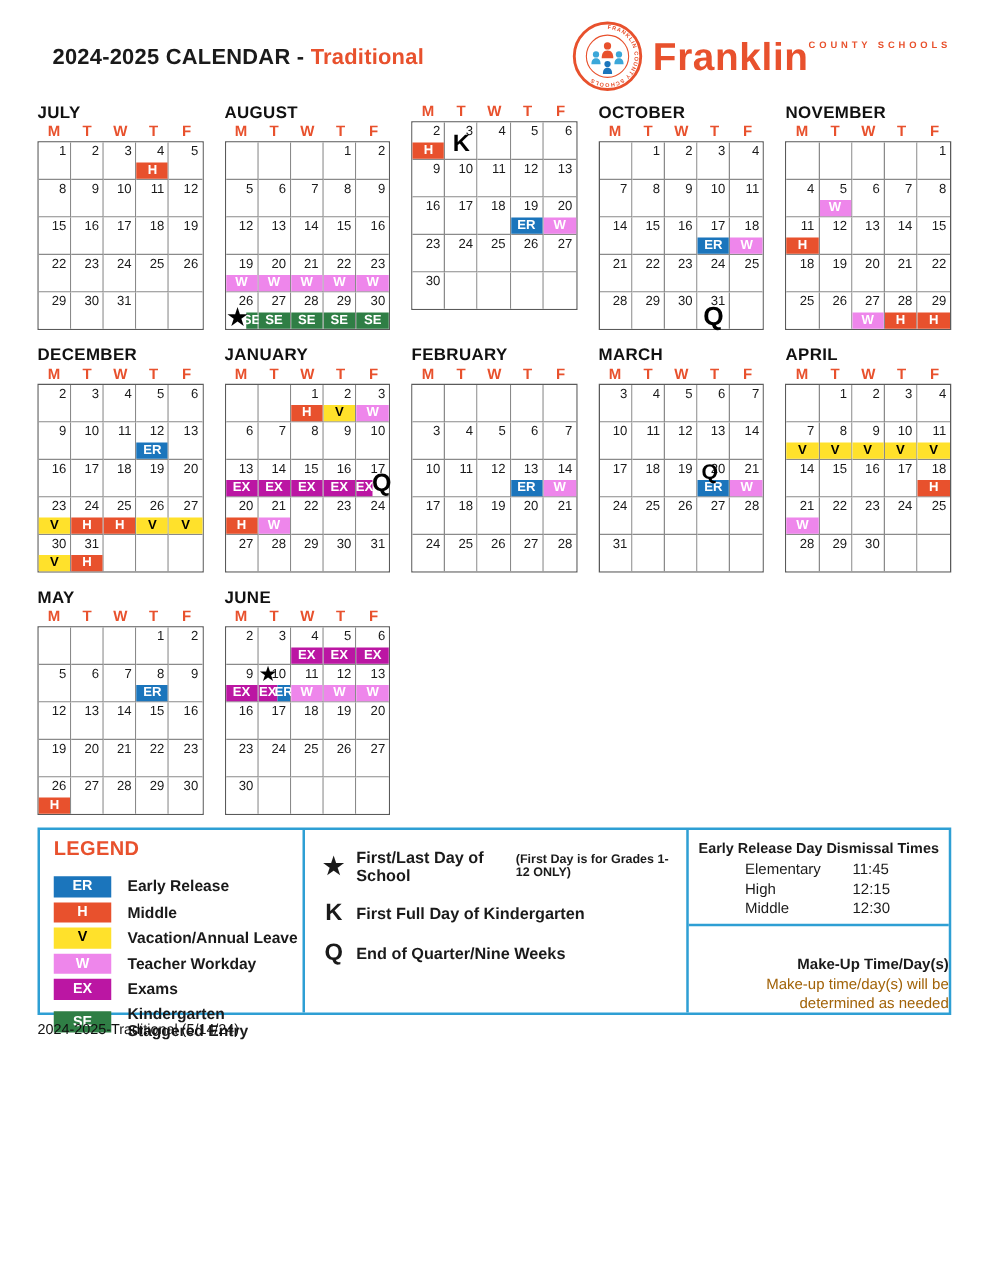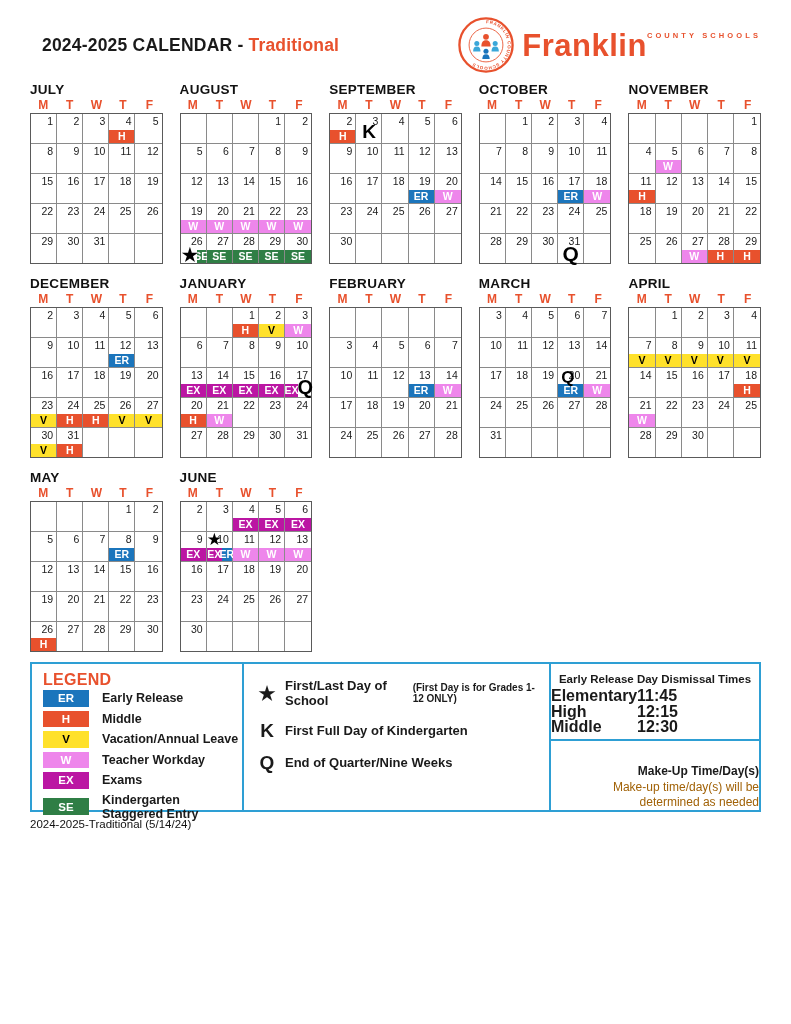--- a/index.html
+++ b/index.html
@@ -42,39 +42,39 @@
   .star-top-left{position:absolute;left:0px;top:-1px;font-size:17px;line-height:1;z-index:2;}
   .mark{color:#000;font-weight:bold;z-index:3;}
   .mark-mid-left{position:absolute;left:6px;top:8px;font-size:19px;line-height:1;}
   .mark-bottom-center{position:absolute;left:50%;transform:translateX(-50%);bottom:-1px;font-size:21px;line-height:1;}
   .mark-band-right{position:absolute;right:-2px;bottom:0;font-size:20px;line-height:1;}
   .mark-top-left{position:absolute;left:3px;top:1px;font-size:17px;line-height:1;}
 
   
   .legend-box{display:flex;border:2px solid var(--c-legend_border);margin:10px 30px 0 30px;height:150px;box-sizing:border-box;}
   .lg-keys{width:212px;border-right:2px solid var(--c-legend_border);padding:7px 0 0 11px;box-sizing:border-box;}
-  .lg-title{color:var(--c-accent);font-weight:bold;font-size:16px;margin-bottom:1px;letter-spacing:.3px;}
+  .lg-title{color:var(--c-accent);font-weight:bold;font-size:16px;margin-bottom:12px;letter-spacing:.3px;}
   .lg-row{display:flex;align-items:center;gap:13px;margin-bottom:4px;}
   .chip{width:46px;height:16.5px;display:flex;align-items:center;justify-content:center;color:#fff;font-weight:bold;font-size:11.5px;flex:none;}
   .chip-ER{background:var(--c-er);}
   .chip-H{background:var(--c-h);}
   .chip-V{background:var(--c-v);color:#000;}
   .chip-W{background:var(--c-w);}
   .chip-EX{background:var(--c-ex);}
   .chip-SE{background:var(--c-se);}
   .lg-label{font-weight:bold;font-size:12.5px;}
   .lg-syms{flex:1;border-right:2px solid var(--c-legend_border);padding:14px 6px 0 14px;}
   .sym-row{display:flex;align-items:center;gap:9px;margin-bottom:13px;}
   .sym-glyph{font-weight:bold;font-size:19px;width:18px;text-align:center;line-height:1;flex:none;}
   .sym-label{font-weight:bold;font-size:13px;}
   .sym-note{font-weight:bold;font-size:10px;margin-left:2px;}
   .lg-right{width:208px;display:flex;flex-direction:column;box-sizing:border-box;}
   .lg-dismissal{height:84px;border-bottom:2px solid var(--c-legend_border);padding-top:9px;box-sizing:border-box;}
   .dis-title{font-weight:bold;font-size:11.5px;text-align:center;margin-bottom:3px;}
-  .dis-row{display:flex;font-weight:bold;font-size:16px;line-height:15.5px;}
+  .dis-row{display:flex;margin-left:45px;font-weight:normal;font-size:12px;line-height:15.5px;}
   .dis-label{width:86px;}
   .lg-makeup{flex:1;text-align:right;padding-top:23px;}
   .mk-title{font-weight:bold;font-size:12px;margin-bottom:2px;}
   .mk-body{font-size:12px;color:#a16207;line-height:15px;}
 
   .footer{padding:6px 0 0 30px;font-size:11.5px;color:#111;}
 </style>
 </head>
 <body>
 
@@ -289,21 +289,20 @@
             <span class="dnum">29</span>
             <div class="band band-SE">SE</div>
           </div>
           <div class="cell">
             <span class="dnum">30</span>
             <div class="band band-SE">SE</div>
           </div>
         </div>
       </div>
       <div class="month">
-        <div class="month-title">SEPTEMBER</div>
         <div class="weekdays">
           <span>M</span>
           <span>T</span>
           <span>W</span>
           <span>T</span>
           <span>F</span>
         </div>
         <div class="mgrid">
           <div class="cell">
             <span class="dnum">2</span>

